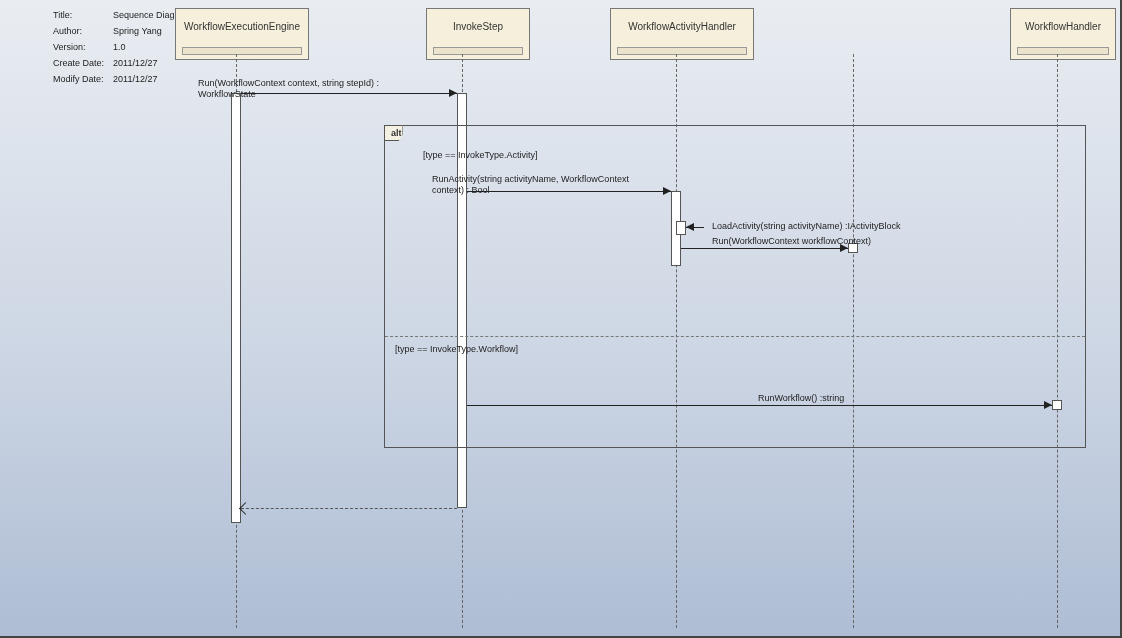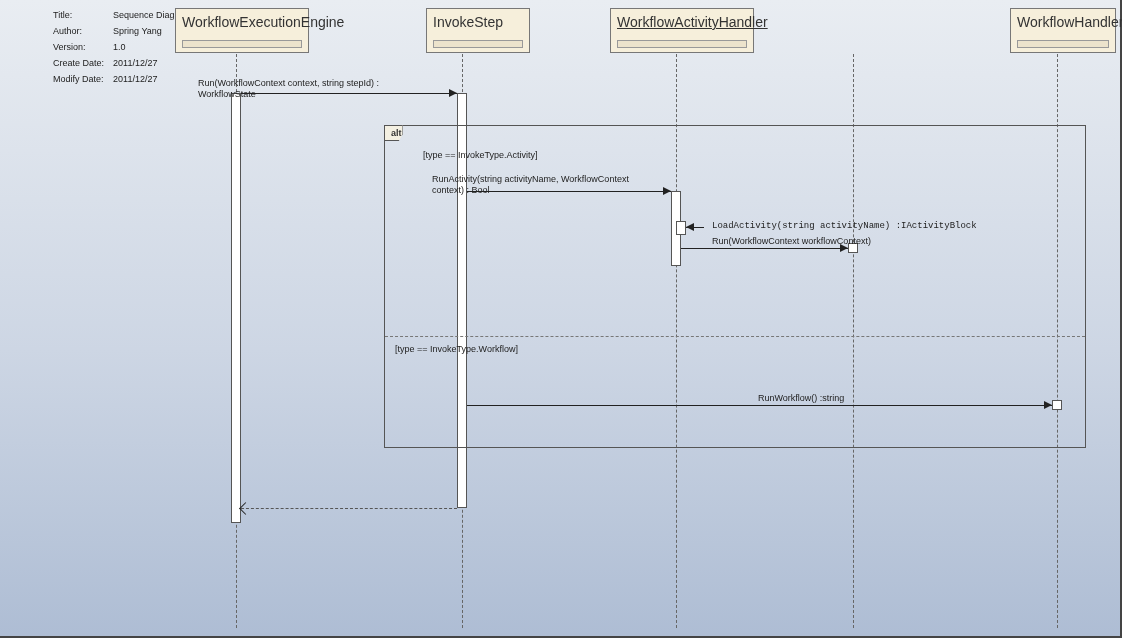--- a/index.html
+++ b/index.html
@@ -31,27 +31,28 @@
     color: #222;
     margin-left: 44px;
   }
   .meta td:first-child { padding-right: 6px; }
   .meta td { white-space: nowrap; }
 
   
   .lifeline-head {
     position: absolute;
     top: 8px;
-    padding: 5px 6px 16px 6px;
+    padding: 12px 6px 16px 6px;
     min-width: 90px;
     height: 22px;
     background: #f6efdb;
     border: 1px solid #777;
+    text-align: center;
     box-sizing: content-box;
-    font-size: 14px;
+    font-size: 10px;
   }
   .lifeline-head::after {
     content: '';
     position: absolute;
     left: 6px;
     right: 6px;
     bottom: 4px;
     height: 6px;
     border: 1px solid #999;
     background: #ece3cc;
@@ -179,21 +180,21 @@
     </tr>
   </tbody>
     </table>
 
   <div class="lifeline-head" style="left:175px; width:120px;">
     <span>WorkflowExecutionEngine</span>
   </div>
   <div class="lifeline-head" style="left:426px; width:70px;">
     <span>InvokeStep</span>
   </div>
-  <div class="lifeline-head" style="left:610px; width:130px;text-decoration:underline;">
+  <div class="lifeline-head" style="left:610px; width:130px;">
     <span>WorkflowActivityHandler</span>
   </div>
   <div class="lifeline-head" style="left:1010px; width:92px;">
     <span>WorkflowHandler</span>
   </div>
 
   <div class="lifeline" style="left:236px;"></div>
   <div class="lifeline" style="left:462px;"></div>
   <div class="lifeline" style="left:676px;"></div>
   <div class="lifeline" style="left:853px;"></div>
@@ -215,21 +216,21 @@
   </div>
 
   <div class="msg" style="left:467px; top:191px; width:204px;"></div>
   <div class="arrow-r" style="left:663px; top:187px;"></div>
   <div class="msg-label" style="left:432px; top:174px; width:230px; white-space:normal; line-height:11px;">RunActivity(string activityName, WorkflowContext context) : Bool</div>
 
   <div class="mini-act" style="left:676px; top:221px; height:14px;"></div>
 
   <div class="msg" style="left:686px; top:227px; width:18px;"></div>
   <div class="arrow-l" style="left:686px; top:223px;"></div>
-  <div class="msg-label" style="left:712px; top:221px;font-family:Liberation Mono, monospace;">LoadActivity(string activityName) :IActivityBlock</div>
+  <div class="msg-label" style="left:712px; top:221px;">LoadActivity(string activityName) :IActivityBlock</div>
 
   <div class="msg" style="left:681px; top:248px; width:167px;"></div>
   <div class="arrow-r" style="left:840px; top:244px;"></div>
   <div class="mini-act" style="left:848px; top:243px;"></div>
   <div class="msg-label" style="left:712px; top:236px;">Run(WorkflowContext workflowContext)</div>
 
   <div class="msg" style="left:467px; top:405px; width:585px;"></div>
   <div class="arrow-r" style="left:1044px; top:401px;"></div>
   <div class="mini-act" style="left:1052px; top:400px;"></div>
   <div class="msg-label" style="left:710px; top:393px;margin-left:48px;">RunWorkflow() :string</div>

